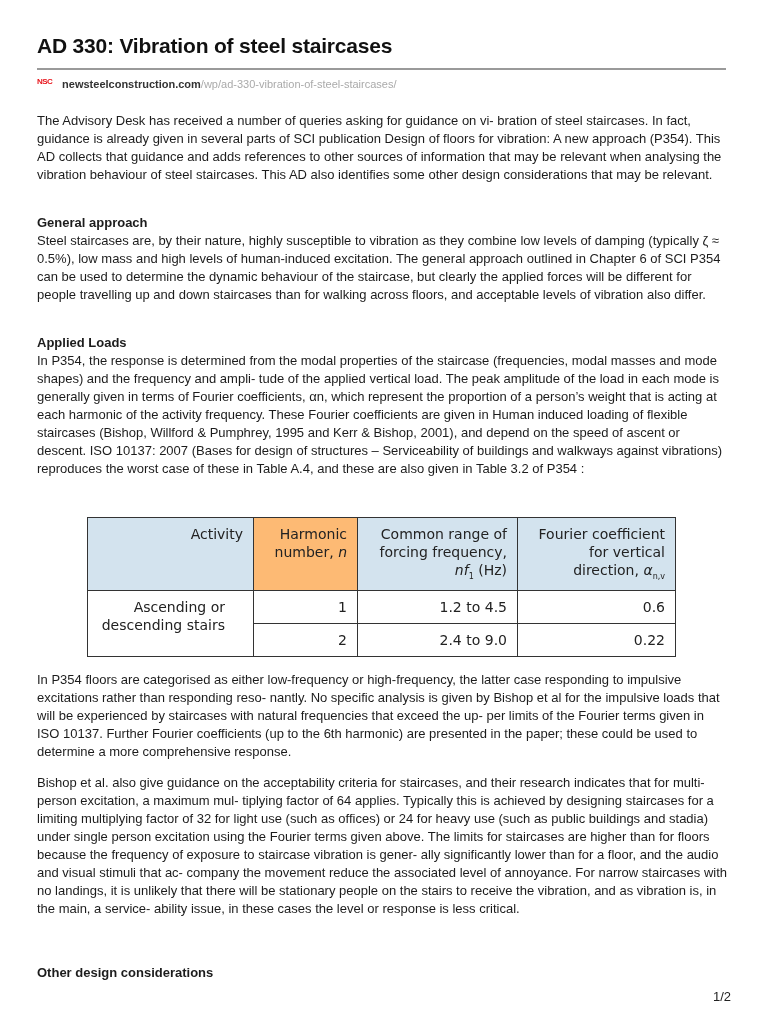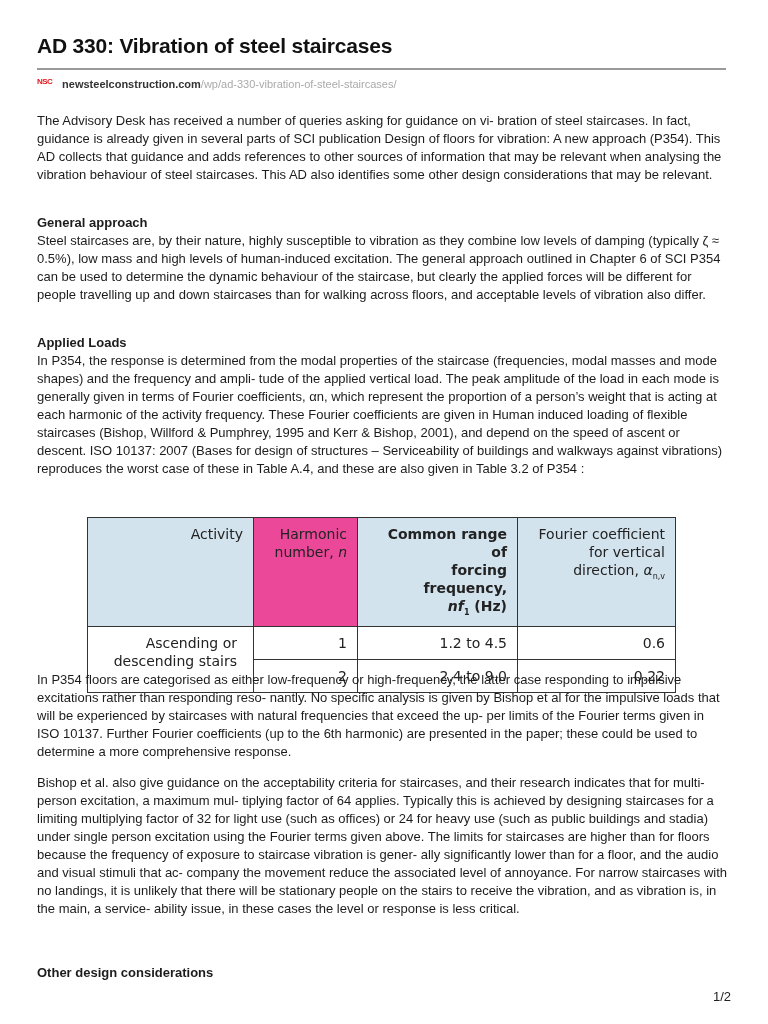--- a/index.html
+++ b/index.html
@@ -44,26 +44,26 @@
 
 <div class="para" style="top:334px">
   <span class="heading">Applied Loads</span>
   <span>In P354, the response is determined from the modal properties of the staircase (frequencies, modal masses and mode shapes) and the frequency and ampli- tude of the applied vertical load. The peak amplitude of the load in each mode is generally given in terms of Fourier coefficients, αn, which represent the proportion of a person’s weight that is acting at each harmonic of the activity frequency. These Fourier coefficients are given in Human induced loading of flexible staircases (Bishop, Willford &amp; Pumphrey, 1995 and Kerr &amp; Bishop, 2001), and depend on the speed of ascent or descent. ISO 10137: 2007 (Bases for design of structures – Serviceability of buildings and walkways against vibrations) reproduces the worst case of these in Table A.4, and these are also given in Table 3.2 of P354 :</span>
 </div>
 
 <table class="fourier">
   <tbody>
       <tr>
     <th class="c1" style="background: rgb(211, 227, 238);"><span>Activity</span></th>
-    <th class="c2" style="background: #ec4899; margin-top: 25px;"><span>Harmonic</span><br><span>number, </span><i>n</i></th>
-    <th class="c3" style="background: rgb(211, 227, 238); font-weight: bold;"><span>Common range of</span><br><span>forcing frequency,</span><br><i>nf</i><sub>1</sub><span> (Hz)</span></th>
+    <th class="c2" style="background: #fdba74; margin-top: 25px;"><span>Harmonic</span><br><span>number, </span><i>n</i></th>
+    <th class="c3" style="background: rgb(211, 227, 238);"><span>Common range of</span><br><span>forcing frequency,</span><br><i>nf</i><sub>1</sub><span> (Hz)</span></th>
     <th class="c4" style="background: rgb(211, 227, 238);"><span>Fourier coefficient</span><br><span>for vertical</span><br><span>direction, </span><i>α</i><sub>n,v</sub></th>
   </tr>
   <tr>
-    <td rowspan="2" style="padding-right:16px">Ascending or descending stairs</td>
+    <td rowspan="2" style="padding-right:28px">Ascending or descending stairs</td>
     <td>1</td>
     <td>1.2 to 4.5</td>
     <td>0.6</td>
   </tr>
   <tr>
     <td>2</td>
     <td>2.4 to 9.0</td>
     <td>0.22</td>
   </tr>
 </tbody>

